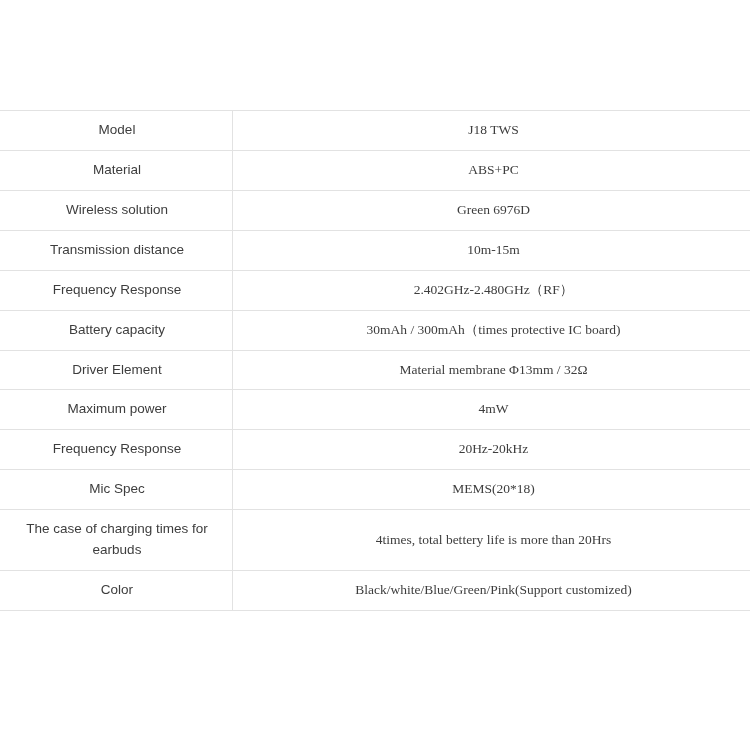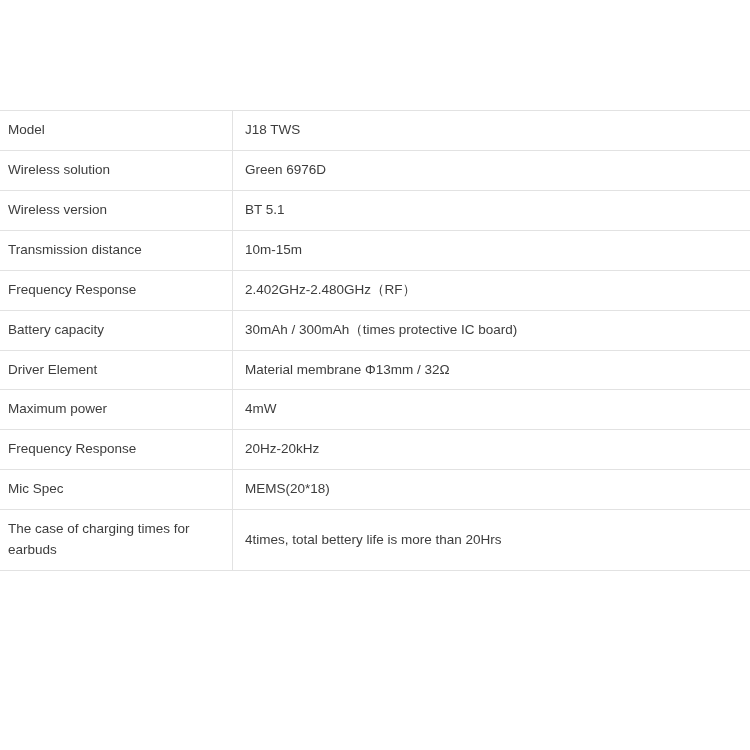--- a/index.html
+++ b/index.html
@@ -12,20 +12,21 @@
     background: #ffffff;
     font-family: "Liberation Sans", sans-serif;
     color: #3c3c3c;
     overflow: hidden;
   }
   .sheet {
     position: relative;
     width: 750px;
     height: 750px;
     box-sizing: border-box;
+    text-align: center;
   }
   .spec-table {
     position: absolute;
     top: 110px;
     left: 0px;
     width: 750px;
     border-collapse: collapse;
     table-layout: fixed;
   }
   .spec-table tr {
@@ -44,39 +45,40 @@
   }
   .spec-table td.label {
     width: 218px;
     border-right: 1px solid #e2e2e2;
     padding-left: 8px;
     padding-right: 6px;
   }
   .spec-table td.value {
     padding-left: 12px;
     padding-right: 8px;
+    font-family: Liberation Serif, serif;
   }
 </style>
 </head>
 <body>
 
 <div class="sheet">
   <table class="spec-table">
     <tbody>
       <tr>
         <td class="label">Model</td>
         <td class="value">J18 TWS</td>
       </tr>
       <tr>
+        <td class="label">Material</td>
+        <td class="value">ABS+PC</td>
+      </tr>
+      <tr>
         <td class="label">Wireless solution</td>
         <td class="value">Green 6976D</td>
-      </tr>
-      <tr>
-        <td class="label">Wireless version</td>
-        <td class="value">BT 5.1</td>
       </tr>
       <tr>
         <td class="label">Transmission distance</td>
         <td class="value">10m-15m</td>
       </tr>
       <tr>
         <td class="label">Frequency Response</td>
         <td class="value">2.402GHz-2.480GHz（RF）</td>
       </tr>
       <tr>
@@ -96,15 +98,19 @@
         <td class="value">20Hz-20kHz</td>
       </tr>
       <tr>
         <td class="label">Mic Spec</td>
         <td class="value">MEMS(20*18)</td>
       </tr>
       <tr>
         <td class="label">The case of charging times for earbuds</td>
         <td class="value">4times, total bettery life is more than 20Hrs</td>
       </tr>
+      <tr>
+        <td class="label">Color</td>
+        <td class="value">Black/white/Blue/Green/Pink(Support customized)</td>
+      </tr>
     </tbody>
   </table>
 </div>
 
 </body></html>

